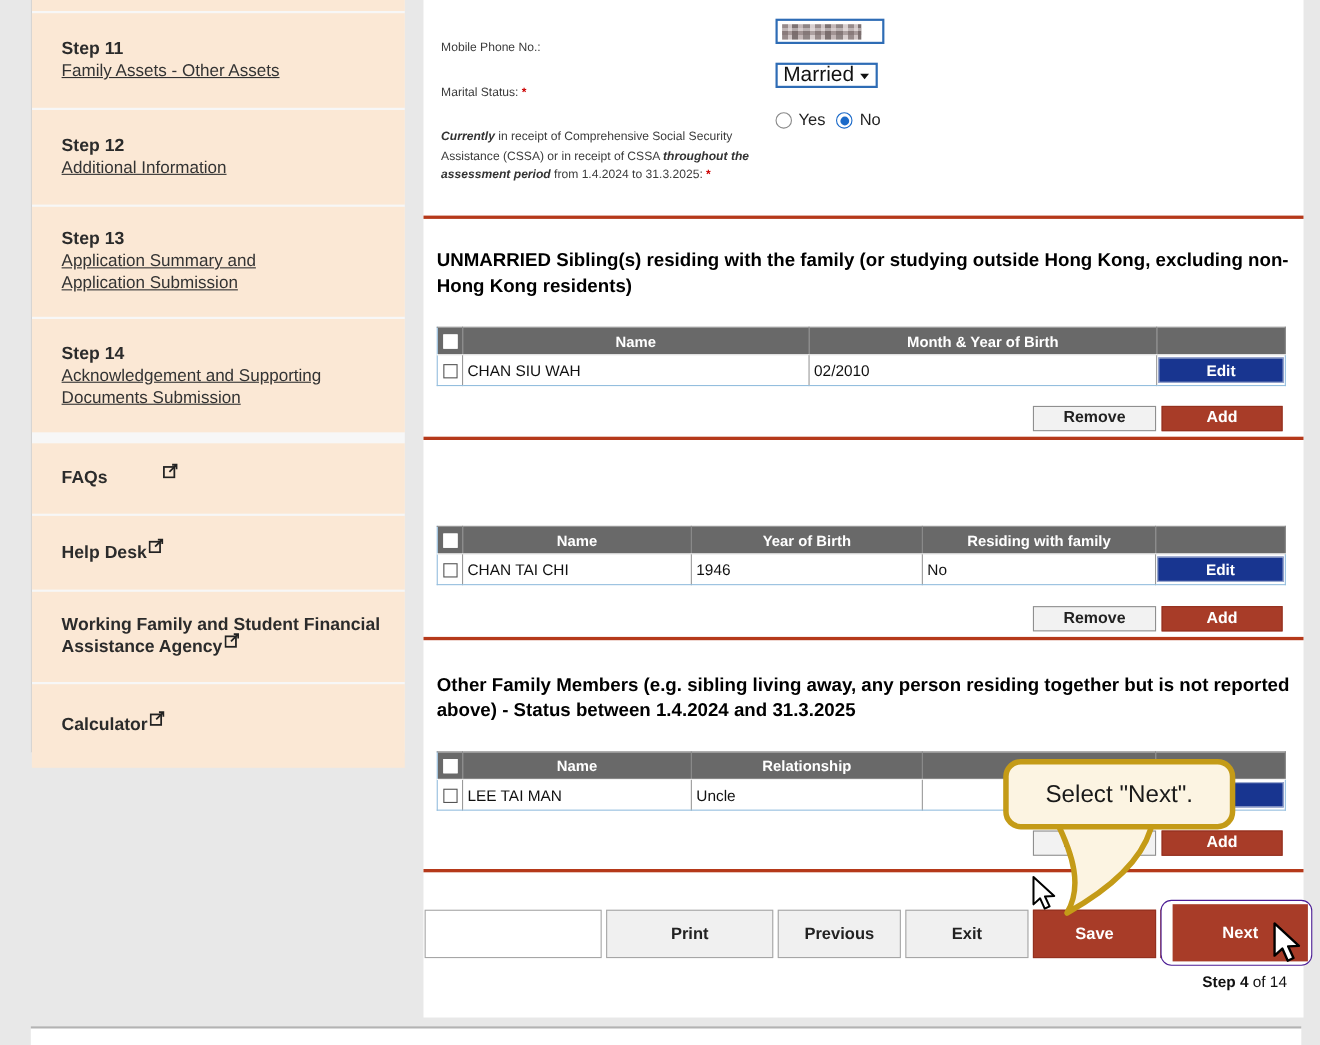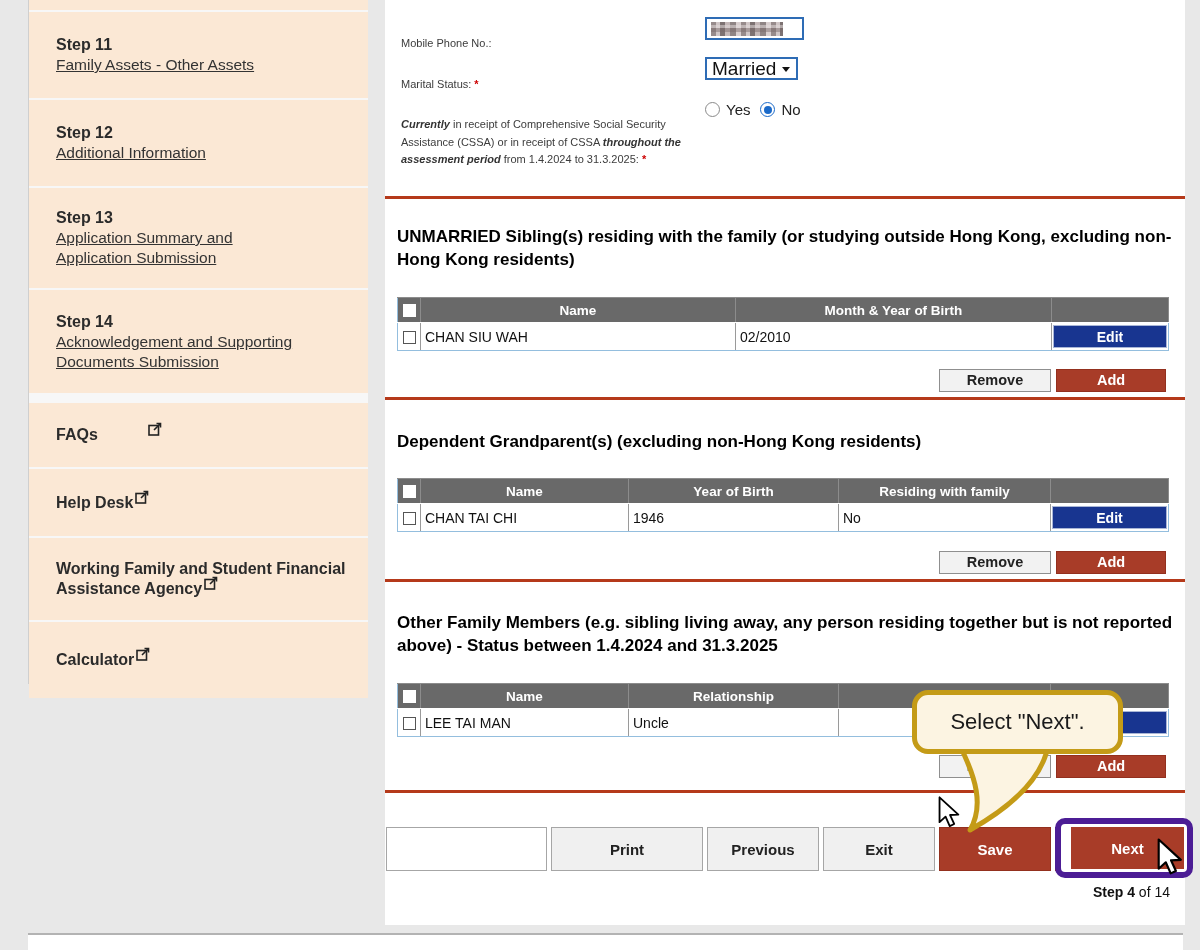--- a/index.html
+++ b/index.html
@@ -61,21 +61,21 @@
   .nav-cell { height:44px; font-size:15px; font-weight:bold; display:flex; align-items:center; justify-content:center; }
   .nav-empty { width:161px; background:#fff; border:1px solid #a6a6a6; }
   .nav-light { background:#f0f0f0; border:1px solid #a6a6a6; color:#222; }
   .nav-dark { background:#a83c28; border:1px solid #93301e; color:#fff; }
   .progress { position:absolute; right:15px; top:884px; font-size:14px; color:#111; }
   
   .footer-panel { position:absolute; left:28px; top:933px; width:1155px; height:17px; background:#fff; border-top:2px solid #b3b3b3; }
   
   .bubble { position:absolute; left:912px; top:690px; width:211px; height:64px; background:#fcf4e2; border:5px solid #c49b17; border-radius:16px; z-index:30; display:flex; align-items:center; justify-content:center; font-size:22px; color:#1a1a1a; }
   .bubble-tail { position:absolute; left:950px; top:744px; z-index:29; }
-  .next-highlight { position:absolute; left:1055px; top:818px; width:138px; height:60px; border:6px solid #4c1d95; border-radius:10px; background:#fff; z-index:30; padding:3px 3px 3px 10px; }
+  .next-highlight { position:absolute; left:1055px; top:818px; width:138px; height:60px; border:1px solid #4c1d95; border-radius:10px; background:#fff; z-index:30; padding:3px 3px 3px 10px; }
   .next-inner { width:100%; height:100%; background:#a83c28; color:#fff; font-weight:bold; font-size:15px; display:flex; align-items:center; justify-content:center; }
   .cursor { position:absolute; z-index:40; }
 </style>
 </head>
 <body>
 
 <div class="sidebar">
   <div class="sb-block sb-partial"></div>
   <div class="sb-block sb-step" style="height:86px;">
     <div class="sb-num">Step 11</div>
@@ -173,21 +173,20 @@
     </tr>
   </tbody>
     </table>
   <div class="row-btns" style="top:369px;">
     <div class="btn-light">Remove</div>
     <div class="btn-red">Add</div>
   </div>
 
   <div class="sep" style="top:397px;"></div>
 
-  <div class="sec-heading" style="top:431px;">Dependent Grandparent(s) (excluding non-Hong Kong residents)</div>
   <table class="grid" style="top:478px; width:771px;">
     <colgroup>
         <col style="width:23px">
         <col style="width:208px">
         <col style="width:210px">
         <col style="width:212px">
         <col style="width:118px">
       </colgroup>
     <tbody>
         <tr>

